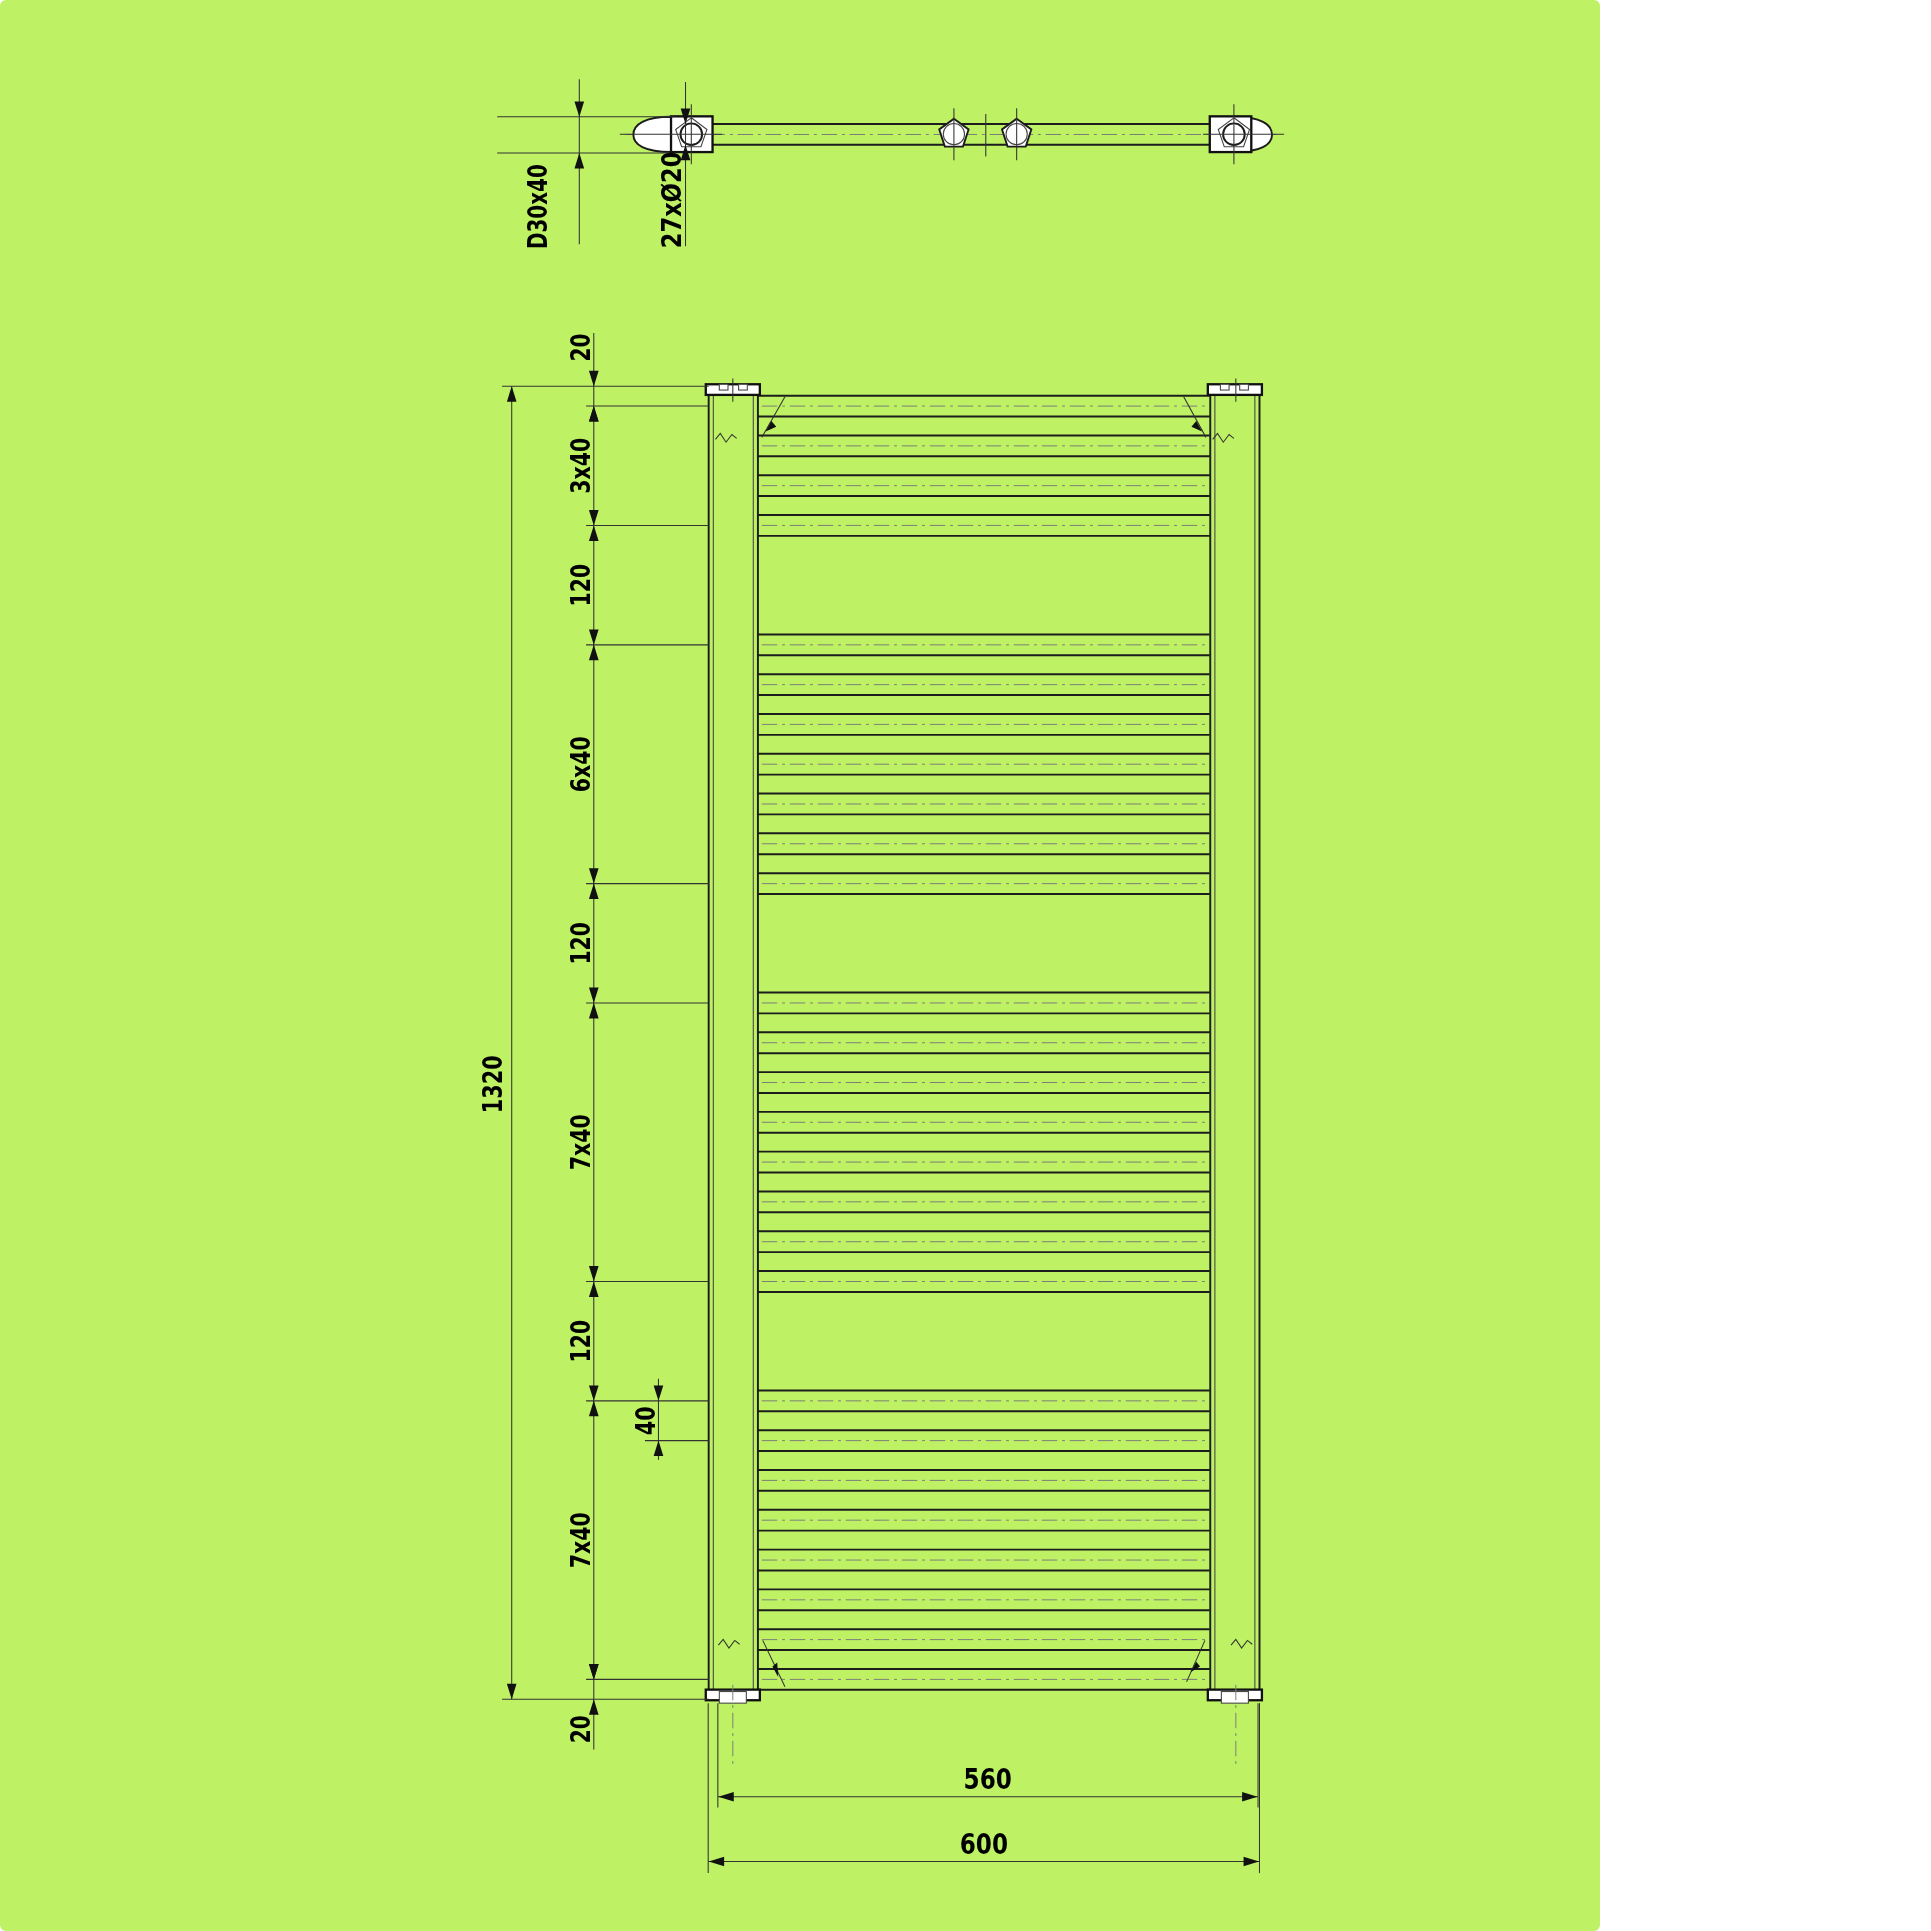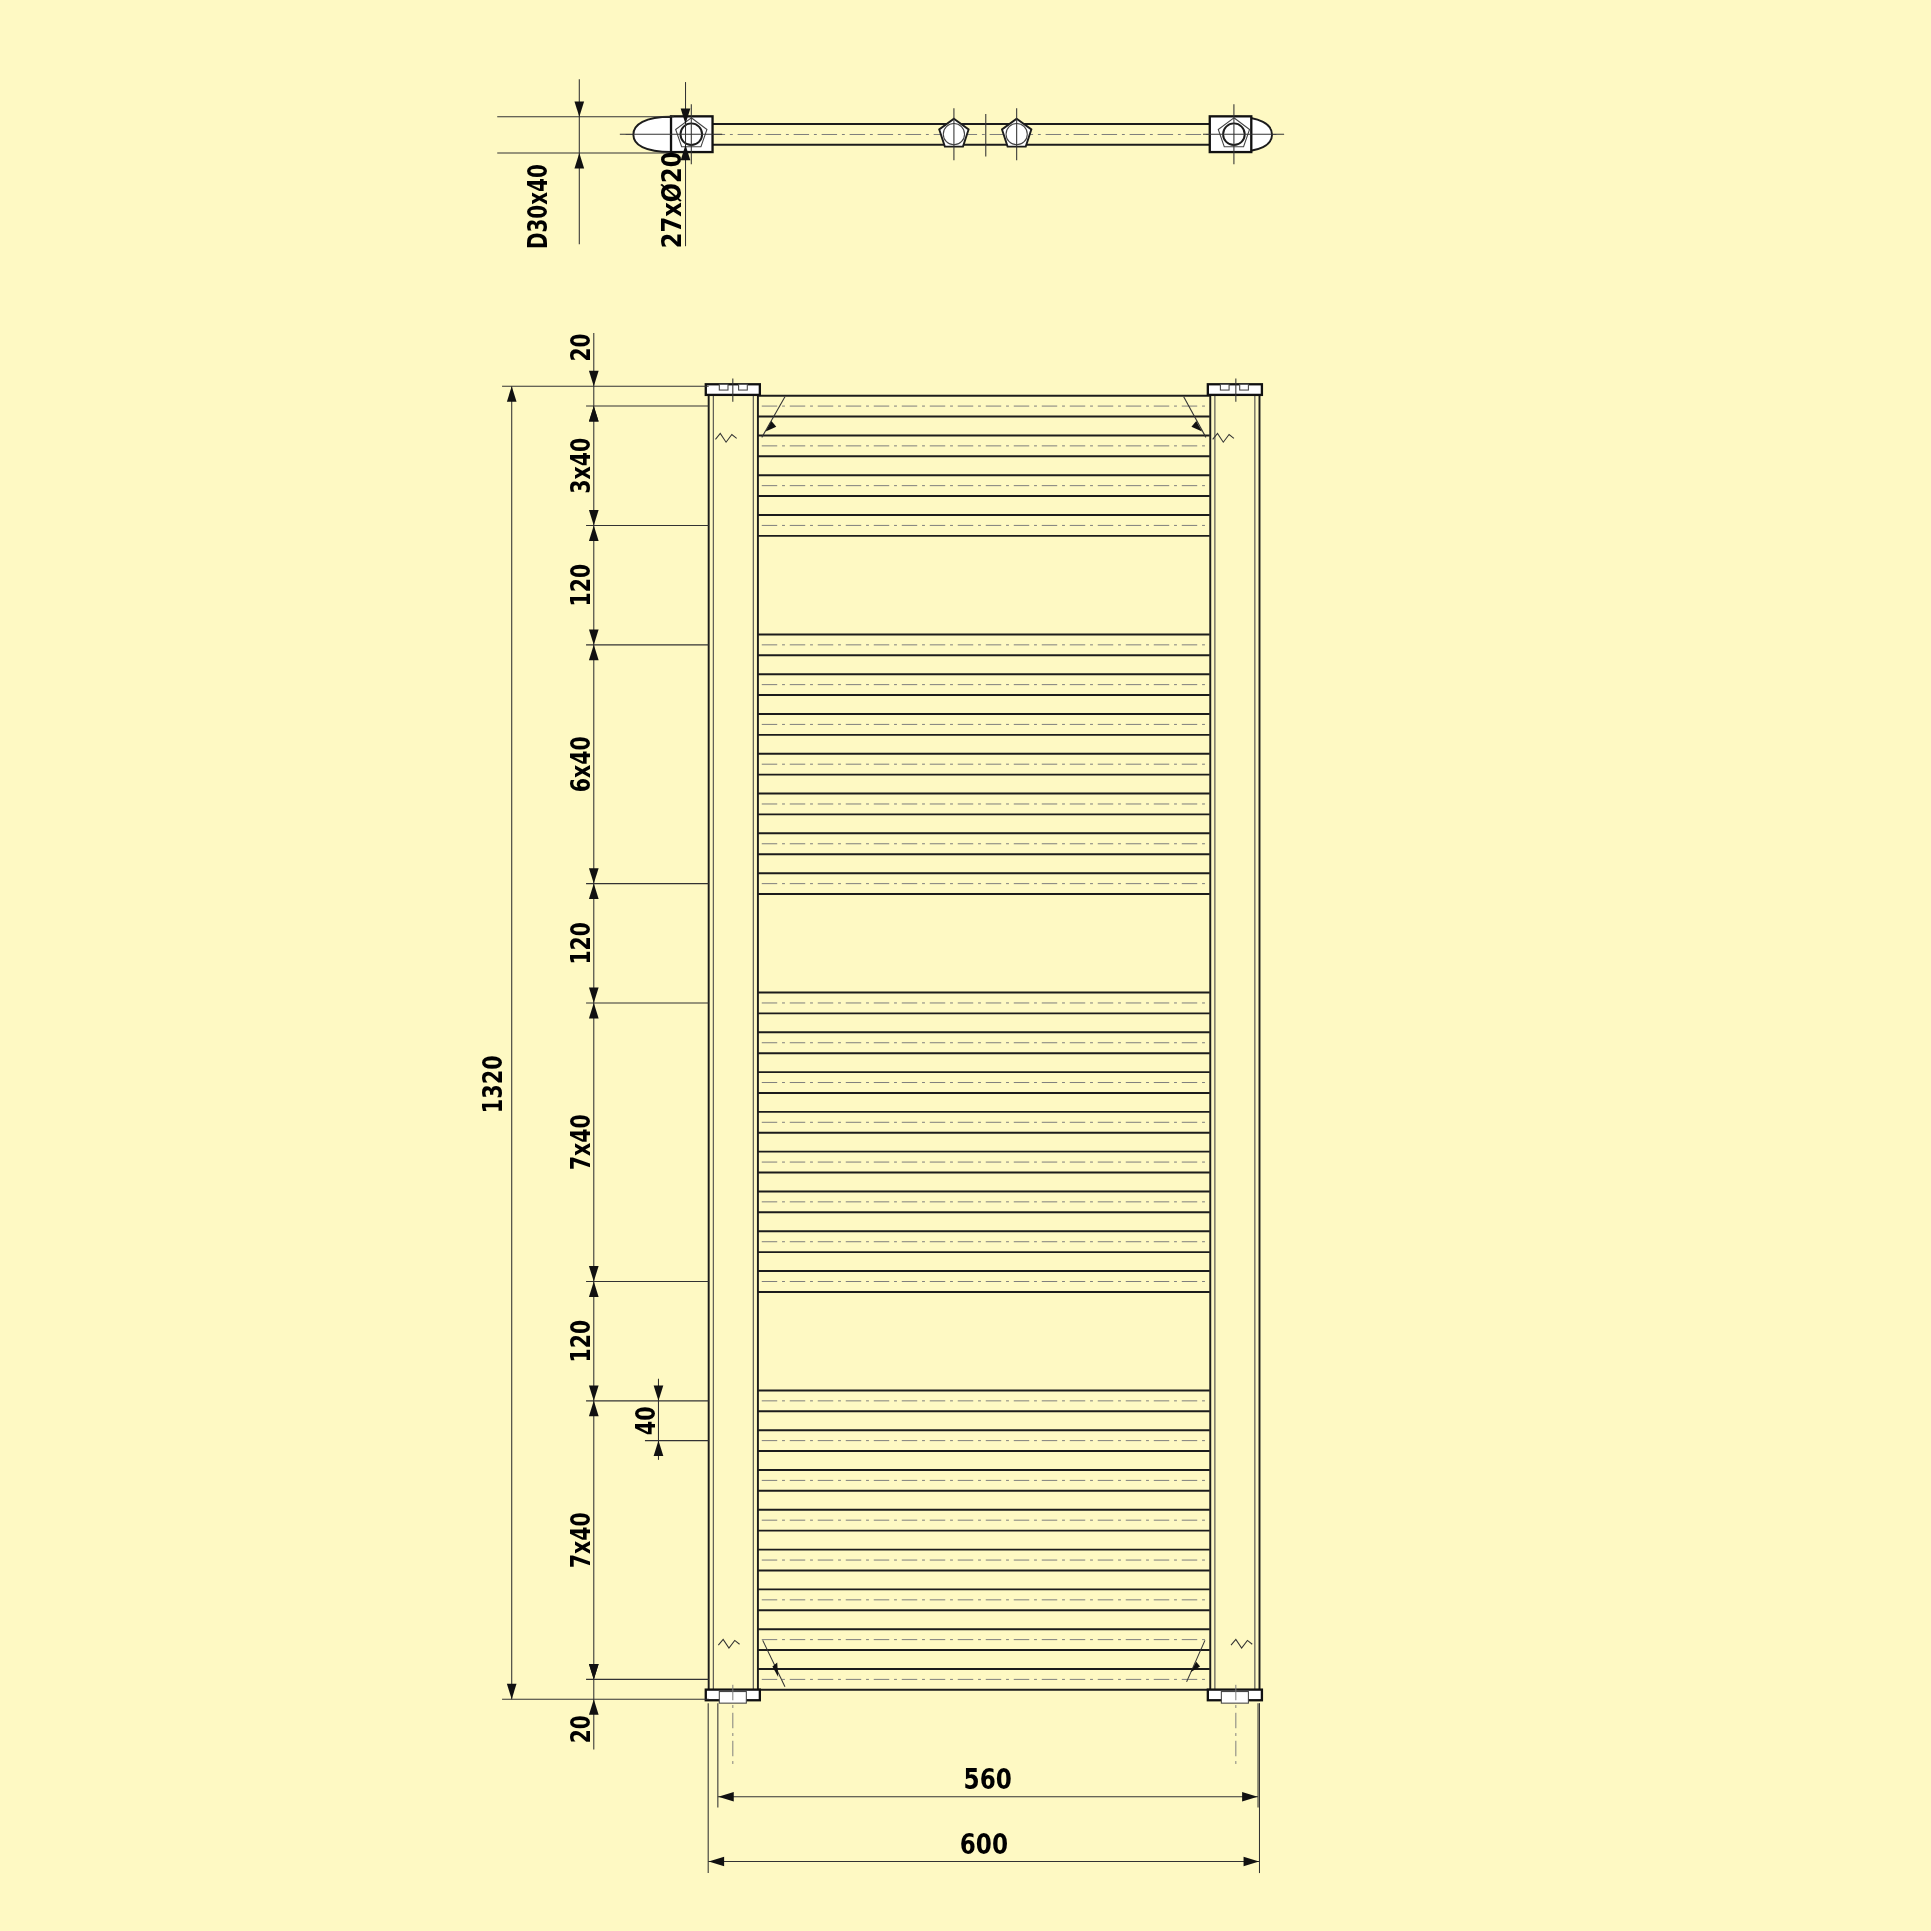--- a/index.html
+++ b/index.html
@@ -1,16 +1,16 @@
 <!DOCTYPE html>
 <html><head>
 <meta charset="utf-8">
 <style>
   html,body{margin:0;padding:0;background:#ffffff;}
-  .page{width:1931px;height:1931px;position:relative;background:#fef9c3;}
+  .page{width:1600px;height:1931px;position:relative;background:#bef264;border-radius:6px;}
   svg{display:block;}
   svg text{fill:#000;font-family:"DejaVu Sans","Liberation Sans",sans-serif;font-weight:bold;}
   .dimtext{font-size:28px;}
   .bigtext{font-size:30px;}
   .thick{stroke:#111;stroke-width:2.4;fill:none;}
   .med{stroke:#1c1c1c;stroke-width:2;fill:none;}
   .wall{stroke:#444;stroke-width:1.1;fill:none;}
   .thin{stroke:#333;stroke-width:1.1;fill:none;}
   .cl{stroke:#7a7a7a;stroke-width:1;fill:none;stroke-dasharray:16 5 3 5;}
   .arrow{fill:#111;stroke:none;}

